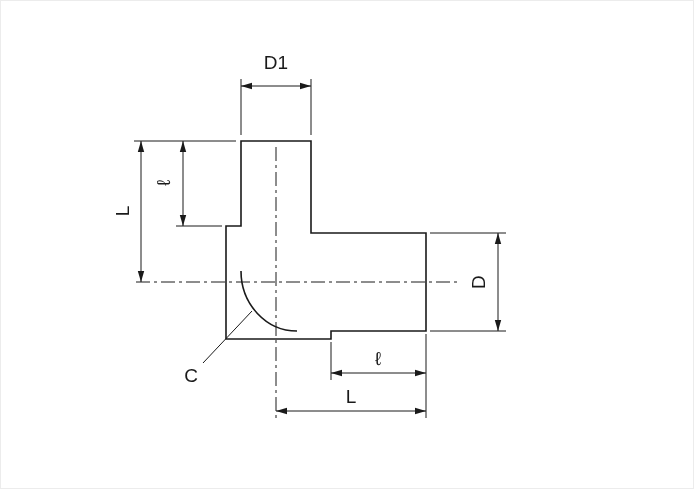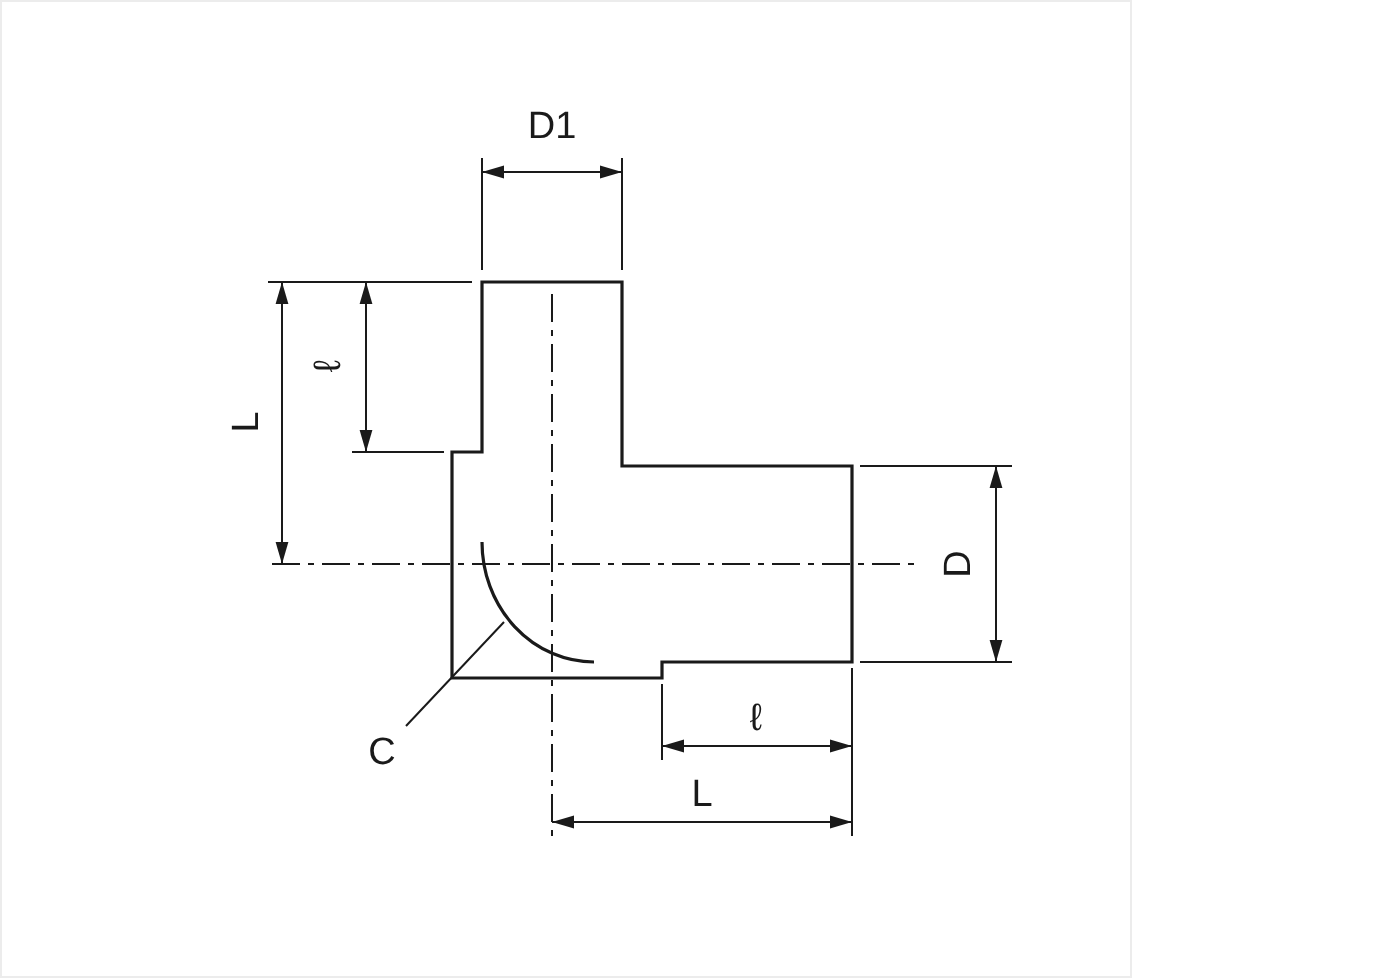--- a/index.html
+++ b/index.html
@@ -3,21 +3,21 @@
 <meta charset="utf-8">
 <style>
   html, body {
     margin: 0;
     padding: 0;
     background: #ffffff;
     font-family: "Liberation Sans", sans-serif;
   }
   .canvas {
     position: relative;
-    width: 566px;
+    width: 694px;
     height: 489px;
     background: #ffffff;
     border: 1px solid #ececec;
     box-sizing: border-box;
     overflow: hidden;
   }
   svg { position: absolute; left: 0; top: 0; }
   .outline { fill: none; stroke: #1a1a1a; stroke-width: 1.6; stroke-linejoin: miter; }
   .thin    { fill: none; stroke: #1a1a1a; stroke-width: 1; }
   .center  { fill: none; stroke: #1a1a1a; stroke-width: 1; stroke-dasharray: 14 4 3 4; }

